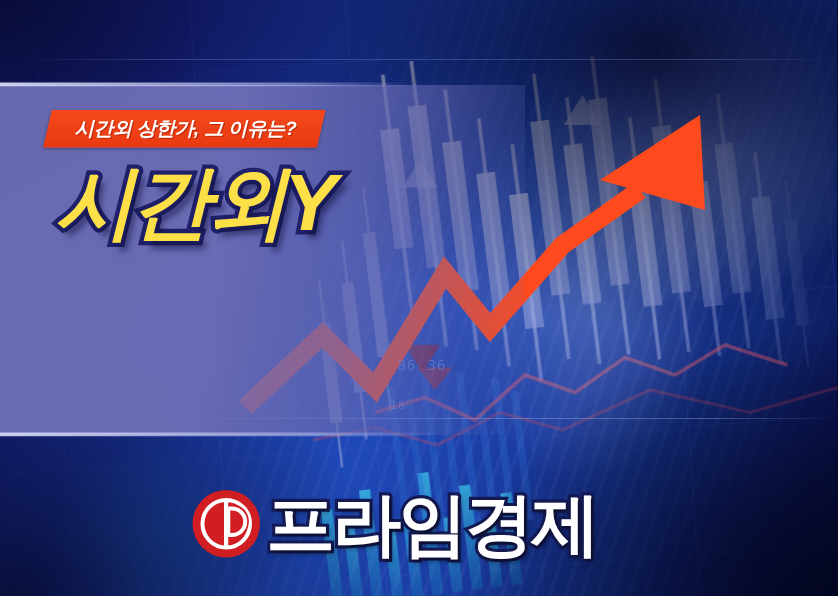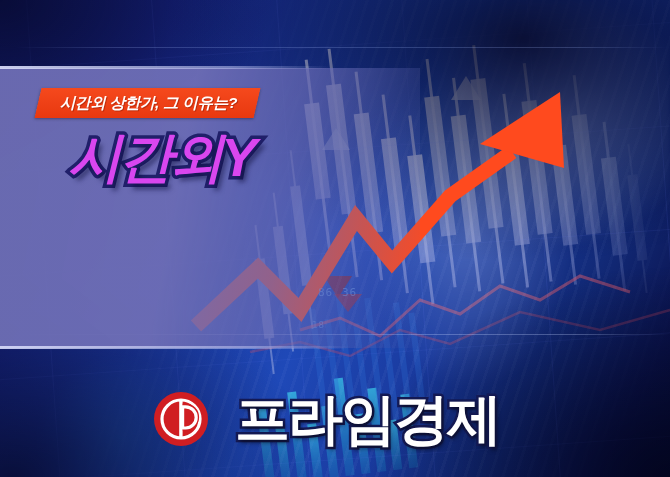--- a/index.html
+++ b/index.html
@@ -120,44 +120,43 @@
   
   #headline{
     position:absolute;left:44px;top:130px;width:470px;
   }
   .hl-line{
     white-space:nowrap;
     font-weight:bold;
     line-height:1;
   }
   #hl-kr{
-    font-size:54px;
+    font-size:64px;
     letter-spacing:-3px;
-    color:#d946ef;
+    color:#fde047;
     font-style:italic;
     -webkit-text-stroke:7px #20206a;
     paint-order:stroke fill;
     text-shadow:5px 6px 5px rgba(15,15,60,.55);
-    margin-left:24px;
   }
   #hl-en{
     margin-top:8px;
     font-size:74px;
     letter-spacing:-1px;
     color:#ffffff;
     font-style:italic;
     -webkit-text-stroke:7px #20206a;
     paint-order:stroke fill;
     text-shadow:5px 6px 5px rgba(15,15,60,.55);
   }
 
   
   #logo{
     position:absolute;left:152px;top:390px;
-    display:flex;align-items:center;gap:25px;
+    display:flex;align-items:center;gap:3px;
   }
   #logo-mark{
     position:relative;width:58px;height:58px;flex:none;
   }
   #logo-mark svg{display:block;width:58px;height:58px;}
   #logo-text{
     color:#ffffff;
     font-size:55px;font-weight:bold;line-height:1;
     letter-spacing:-2px;
     -webkit-text-stroke:5px #141a55;

